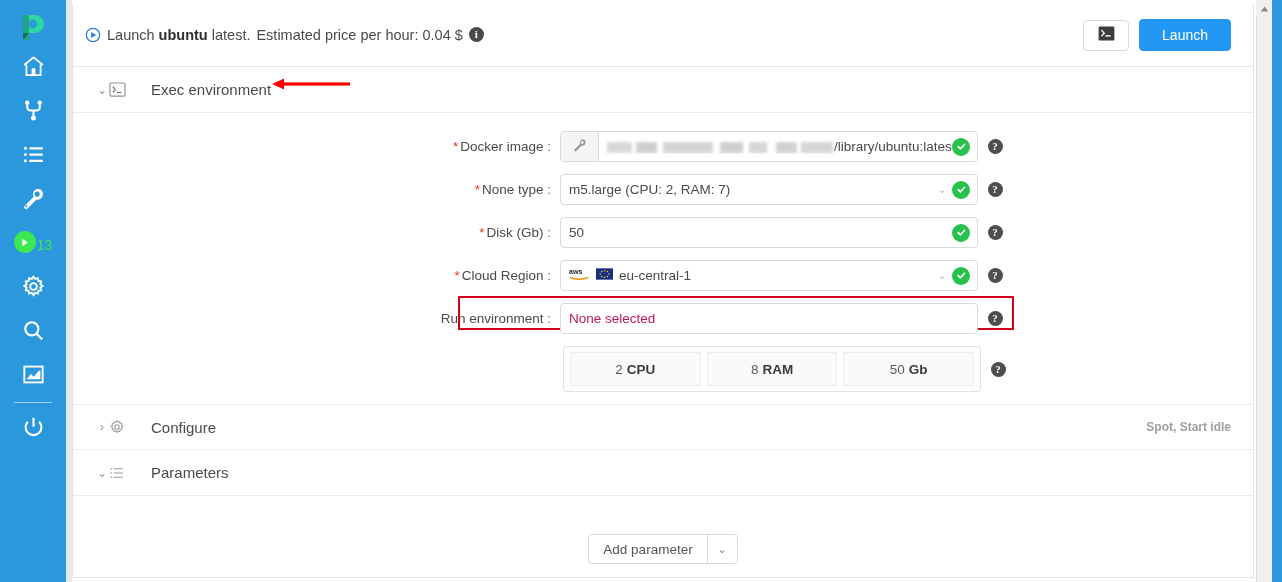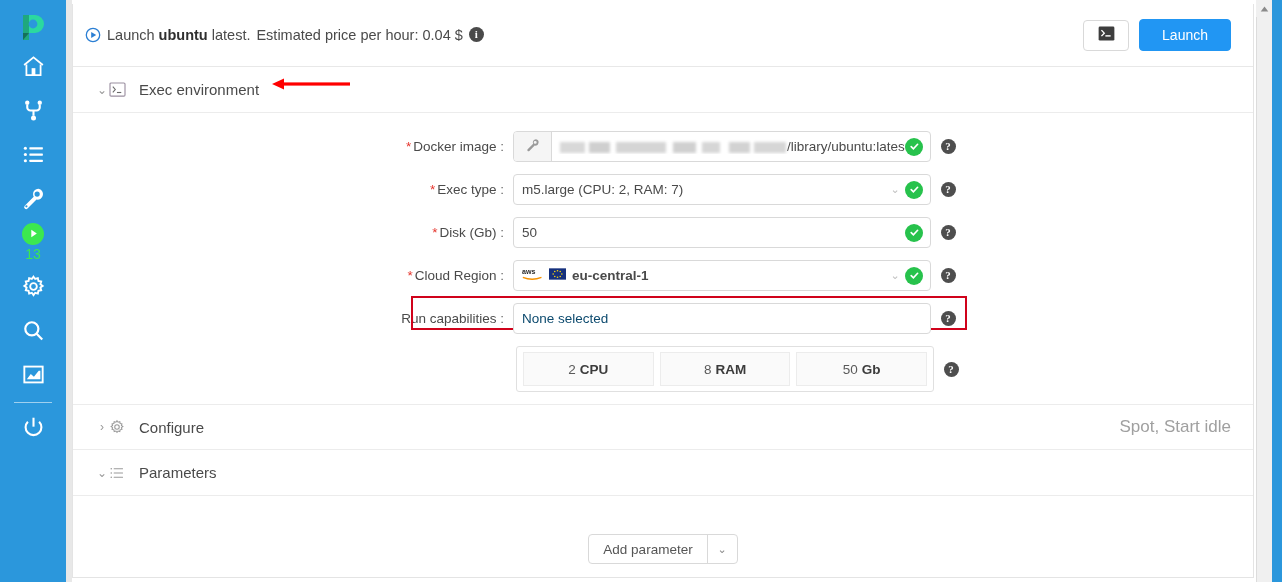--- a/index.html
+++ b/index.html
@@ -22,21 +22,21 @@
     display: flex; flex-direction: column; align-items: center;
   }
   .side-logo { margin-top: 10px; width: 34px; height: 34px; display:flex; align-items:center; justify-content:center; }
   .side-item {
     width: 66px; height: 44px;
     display: flex; align-items: center; justify-content: center;
     color: #fff;
     position: relative;
   }
   .side-item svg { display:block; }
-  .runs-badge-wrap { display:flex; align-items:center; gap:1px;flex-direction:column; }
+  .runs-badge-wrap { display:flex; align-items:flex-end; gap:1px; }
   .runs-circle {
     width: 22px; height: 22px; border-radius: 50%;
     background: #3ce84f;
     display:flex; align-items:center; justify-content:center;
   }
   .runs-count { color: #3ce84f; font-size: 14px; font-weight: 400; }
   .side-divider { width: 38px; height: 1px; background: rgba(255,255,255,0.55); margin: 6px 0 2px 0; }
 
   
   #gutter-left { position:absolute; left:66px; top:0; width:6px; height:582px; background:#e8e8e8; }
@@ -87,47 +87,47 @@
   
   .section-row {
     height: 46px;
     display: flex; align-items: center;
     padding-left: 22px; padding-right: 22px;
     border-bottom: 1px solid #ececec;
     font-size: 15px; color: #4a4a4a;
   }
   .chev { width:14px; color:#9a9a9a; font-size:12px; display:flex; align-items:center; justify-content:center; }
   .sec-ico { width: 22px; color:#9a9a9a; display:flex; align-items:center; }
-  .sec-label { margin-left: 8px; }
-  .sec-right { margin-left:auto; font-size:17px; color:#a0a0a0; }
+  .sec-label { margin-left: 20px; }
+  .sec-right { margin-left:auto; font-size:12px; color:#a0a0a0;font-weight:bold; }
 
   
   #arrow {
     position: absolute; left: 272px; top: 78px;
     width: 78px; height: 12px;
   }
 
   
-  .form-area { padding-top: 18px; }
+  .form-area { padding-top: 18px; padding-left: 47px; }
   .frow { display:flex; align-items:center; margin-bottom: 12px; position: relative; }
   .flabel {
     width: 440px; text-align:right; padding-right:9px;
     font-size: 13.5px; color:#4a4a4a; white-space:nowrap;
   }
   .req { color:#e5342c; margin-right:2px; }
   .fcolon { color:#6a6a6a; }
   .finput {
     width: 418px; height: 31px;
     border:1px solid #d9d9d9; border-radius:4px; background:#fff;
     display:flex; align-items:center;
     font-size: 13.5px; color:#4a4a4a;
     position: relative;
   }
   .fval { padding-left:8px; flex:1; white-space:nowrap; overflow:hidden; }
-  .placeholder { color:#0c4a6e; }
+  .placeholder { color:#be185d; }
   .addon {
     width: 38px; height: 29px; background:#f5f5f5;
     border-right:1px solid #d9d9d9;
     display:flex; align-items:center; justify-content:center;
     border-radius: 3px 0 0 3px;
   }
   .blur-prefix {
     display:inline-block; height:11px; width:226px;
     background: linear-gradient(90deg,#d8d8d8 0 11%, #fff 11% 13%, #cfcfcf 13% 22%, #fff 22% 25%,
                 #d5d5d5 25% 47%, #fff 47% 50%, #d0d0d0 50% 60%, #fff 60% 63%, #d6d6d6 63% 71%,
@@ -363,21 +363,21 @@
                 <path d="M2.4 6.2 L4.8 8.6 L9.4 3.6" fill="none" stroke="#fff" stroke-width="1.8" stroke-linecap="round"></path>
               </svg>
           </span>
         </div>
         <div class="helpq">
             <span class="helpq-circle">?</span>
           </div>
       </div>
 
       <div class="frow">
-        <div class="flabel"><span class="req">*</span><span>Exec type</span><span class="fcolon">&nbsp;:</span></div>
+        <div class="flabel"><span class="req">*</span><span>None type</span><span class="fcolon">&nbsp;:</span></div>
         <div class="finput">
           <div class="fval">m5.large (CPU: 2, RAM: 7)</div>
           <span class="caret">⌄</span>
           <span class="okmark">
             <svg width="11" height="11" viewBox="0 0 12 12">
                 <path d="M2.4 6.2 L4.8 8.6 L9.4 3.6" fill="none" stroke="#fff" stroke-width="1.8" stroke-linecap="round"></path>
               </svg>
           </span>
         </div>
         <div class="helpq">
@@ -420,36 +420,36 @@
                   <circle cx="13.6" cy="6" r="0.85"></circle>
                     <circle cx="11.9" cy="8.6" r="0.85"></circle>
                   <circle cx="9" cy="9.4" r="0.85"></circle>
                     <circle cx="6.1" cy="8.6" r="0.85"></circle>
                   <circle cx="4.4" cy="6" r="0.85"></circle>
                     <circle cx="6.1" cy="3.4" r="0.85"></circle>
                 </g>
               </svg>
             </span>
           </div>
-          <div class="fval" style="padding-left:6px;font-weight:bold;">eu-central-1</div>
+          <div class="fval" style="padding-left:6px;">eu-central-1</div>
           <span class="caret">⌄</span>
           <span class="okmark">
             <svg width="11" height="11" viewBox="0 0 12 12">
                 <path d="M2.4 6.2 L4.8 8.6 L9.4 3.6" fill="none" stroke="#fff" stroke-width="1.8" stroke-linecap="round"></path>
               </svg>
           </span>
         </div>
         <div class="helpq">
             <span class="helpq-circle">?</span>
           </div>
       </div>
 
       <div class="frow">
         <div id="redbox"></div>
-        <div class="flabel"><span>Run capabilities</span><span class="fcolon">&nbsp;:</span></div>
+        <div class="flabel"><span>Run environment</span><span class="fcolon">&nbsp;:</span></div>
         <div class="finput">
           <div class="fval placeholder">None selected</div>
         </div>
         <div class="helpq">
             <span class="helpq-circle">?</span>
           </div>
       </div>
 
       <div class="spec-wrap">
         <div class="spec-outer">

